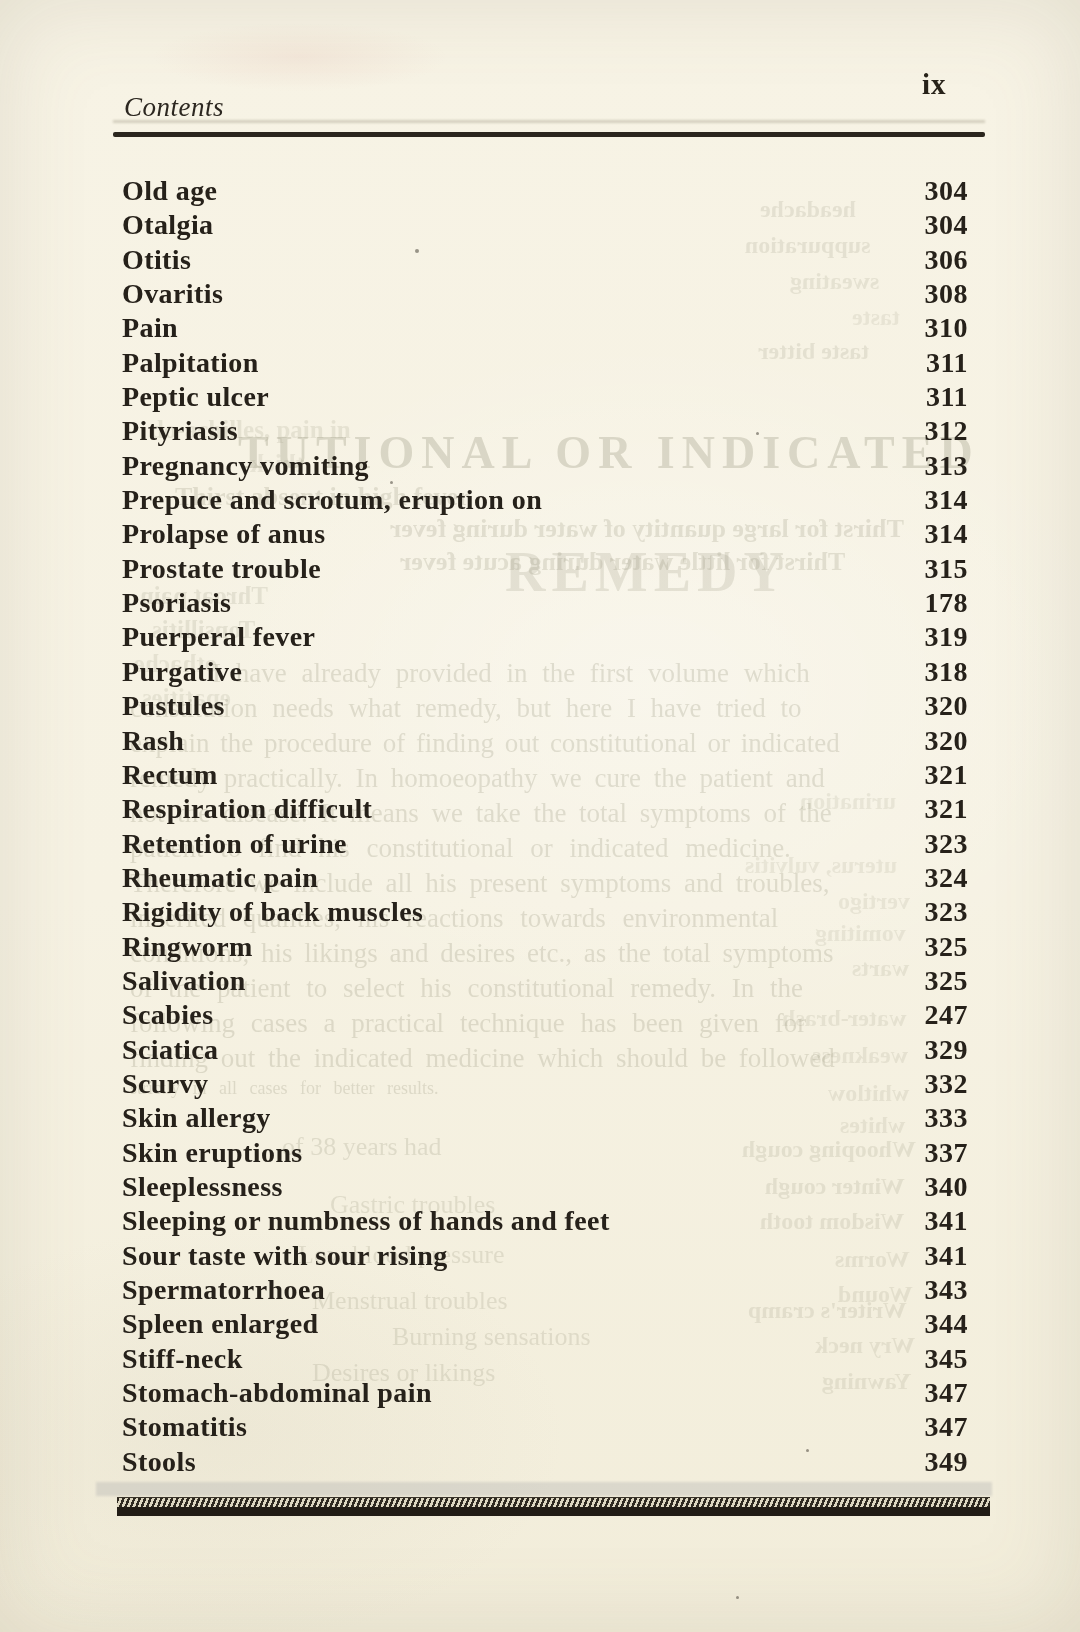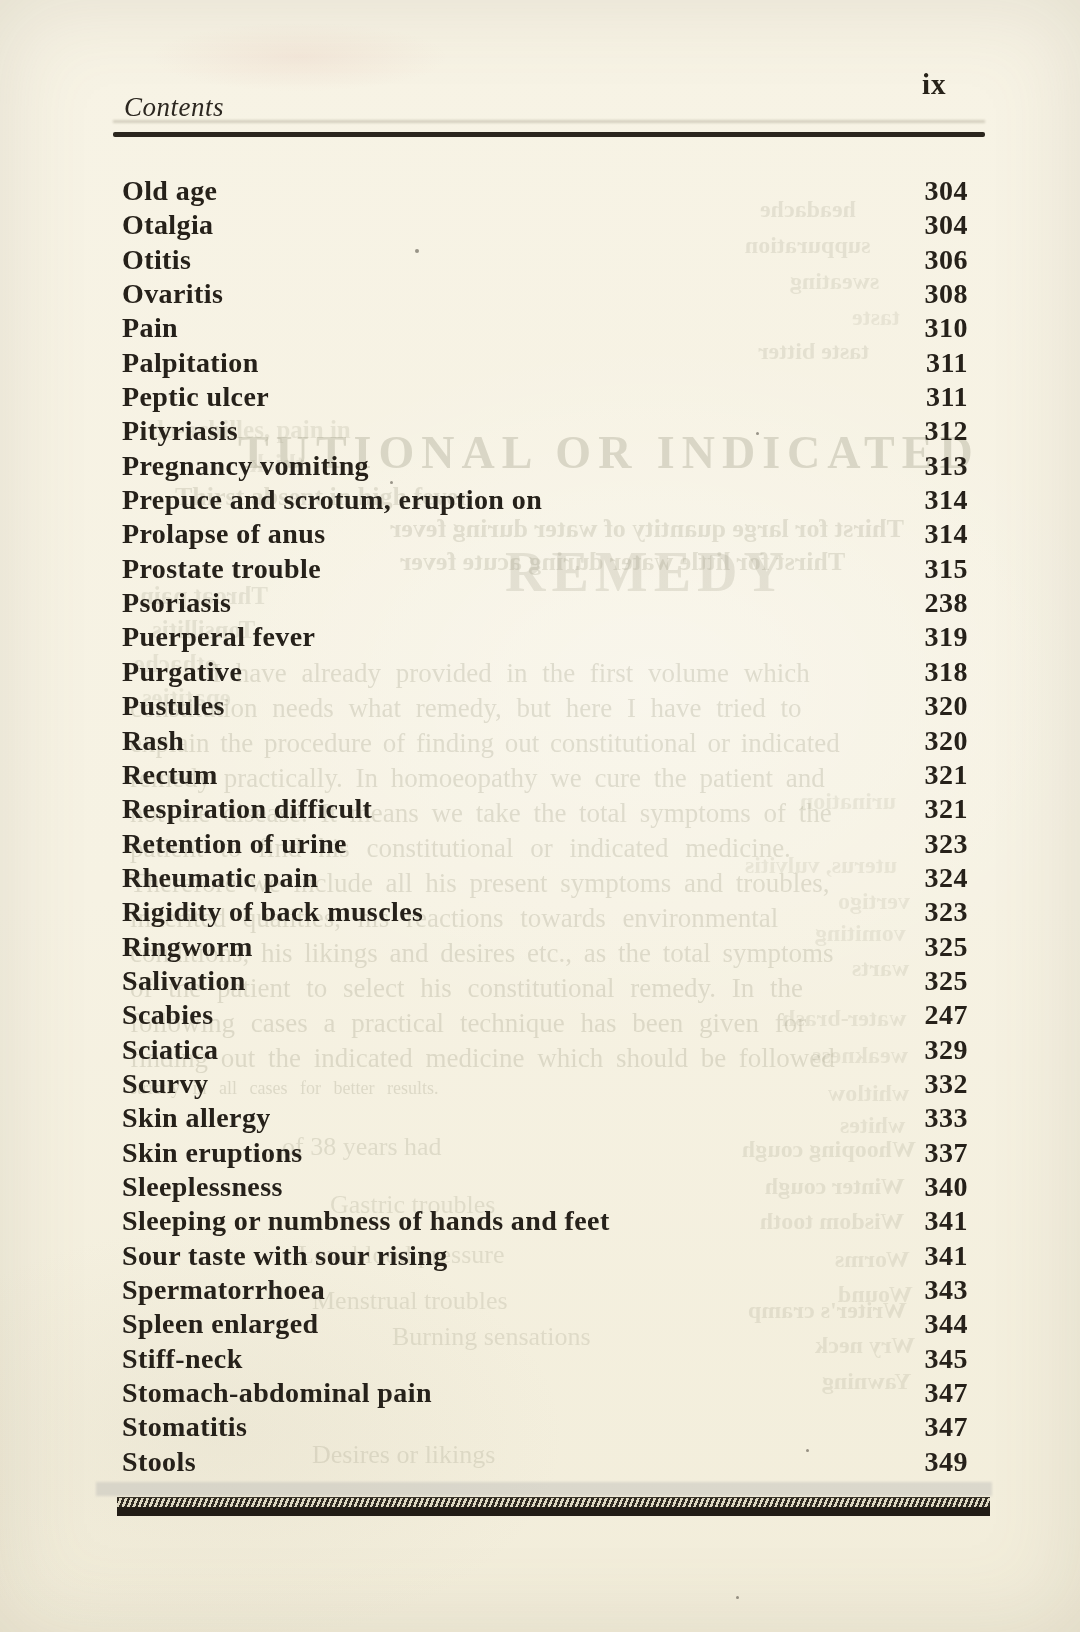--- a/index.html
+++ b/index.html
@@ -117,21 +117,21 @@
       <span class="ghost mir" style="left: 835px; top: 1246px; font-size: 24px; opacity: 0.15;">Worms</span>
       <span class="ghost mir" style="left: 838px; top: 1281px; font-size: 24px; opacity: 0.15;">Wound</span>
       <span class="ghost mir" style="left: 748px; top: 1297px; font-size: 24px; opacity: 0.16;">Writer's cramp</span>
       <span class="ghost mir" style="left: 815px; top: 1332px; font-size: 24px; opacity: 0.15;">Wry neck</span>
       <span class="ghost mir" style="left: 822px; top: 1368px; font-size: 24px; opacity: 0.15;">Yawning</span>
       <span class="ghost" style="left: 282px; top: 1132px; font-size: 26px; opacity: 0.2; font-weight: 400;">of 38 years had</span>
       <span class="ghost" style="left: 330px; top: 1190px; font-size: 26px; opacity: 0.19; font-weight: 400;">Gastric troubles</span>
       <span class="ghost" style="left: 298px; top: 1240px; font-size: 26px; opacity: 0.19; font-weight: 400;">Low blood pressure</span>
       <span class="ghost" style="left: 312px; top: 1286px; font-size: 26px; opacity: 0.19; font-weight: 400;">Menstrual troubles</span>
       <span class="ghost" style="left: 392px; top: 1322px; font-size: 26px; opacity: 0.19; font-weight: 400;">Burning sensations</span>
-      <span class="ghost" style="left: 312px; top: 1440px; font-size: 26px; opacity: 0.19; font-weight: 400;">Desires or likings</span>
+      <span class="ghost" style="left: 312px; top: 1358px; font-size: 26px; opacity: 0.19; font-weight: 400;">Desires or likings</span>
     </div>
 
   <div class="blush"></div>
 
   <div class="header-title">Contents</div>
   <div class="folio">ix</div>
 
   <div class="rule-light"></div>
   <div class="rule-dark"></div>
 
@@ -179,21 +179,21 @@
       <div class="toc-row">
         <span class="lbl">Prolapse of anus</span>
         <span class="pg">314</span>
       </div>
       <div class="toc-row">
         <span class="lbl">Prostate trouble</span>
         <span class="pg">315</span>
       </div>
       <div class="toc-row">
         <span class="lbl">Psoriasis</span>
-        <span class="pg">238</span>
+        <span class="pg">178</span>
       </div>
       <div class="toc-row">
         <span class="lbl">Puerperal fever</span>
         <span class="pg">319</span>
       </div>
       <div class="toc-row">
         <span class="lbl">Purgative</span>
         <span class="pg">318</span>
       </div>
       <div class="toc-row">

